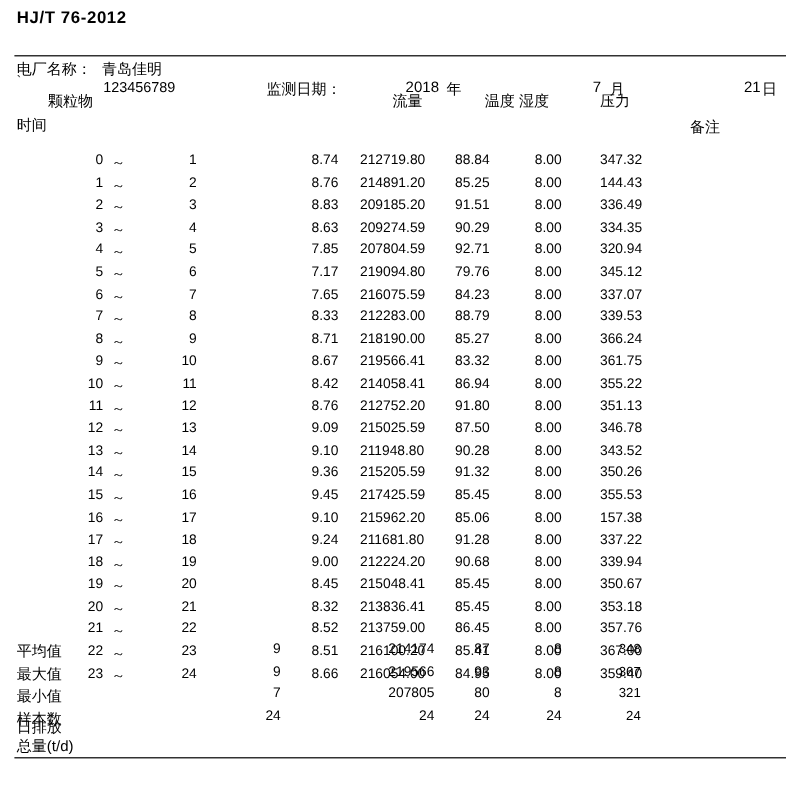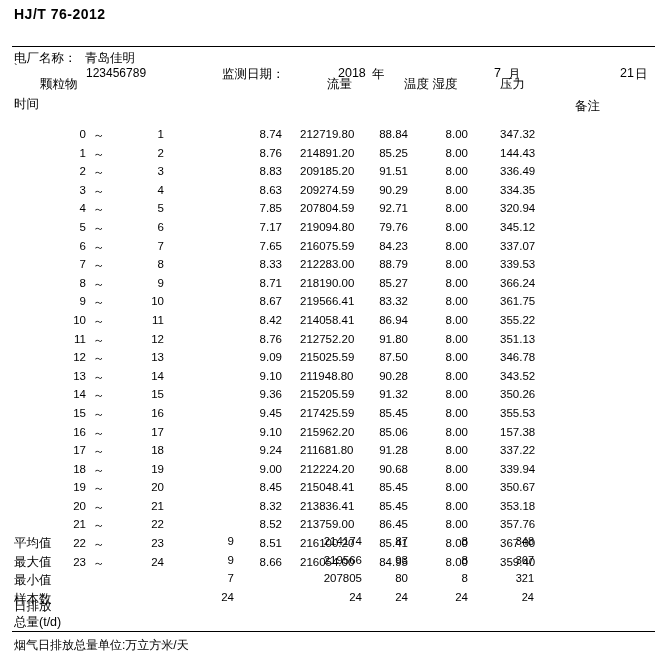--- a/index.html
+++ b/index.html
@@ -509,15 +509,14 @@
         <span class="s-temp">24</span>
         <span class="s-hum">24</span>
         <span class="s-pres">24</span>
       </div>
     </div>
 
   <div class="daily-label-1">日排放</div>
   <div class="daily-label-2">总量(t/d)</div>
 
   <div class="hr-bottom"></div>
-  <div class="footer-note">烟气日排放总量单位:万立方米/天</div>
 
 </div>
 
 </body></html>

